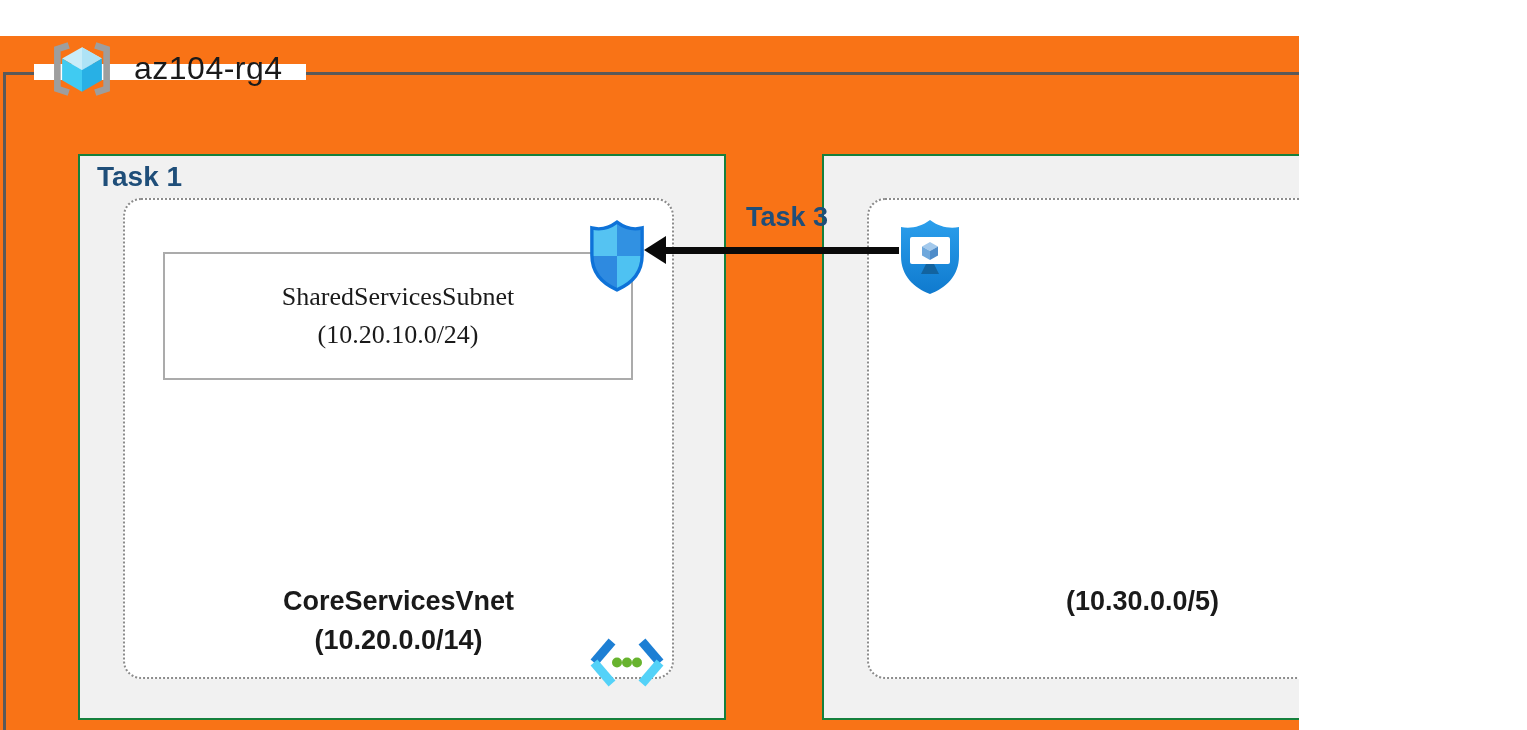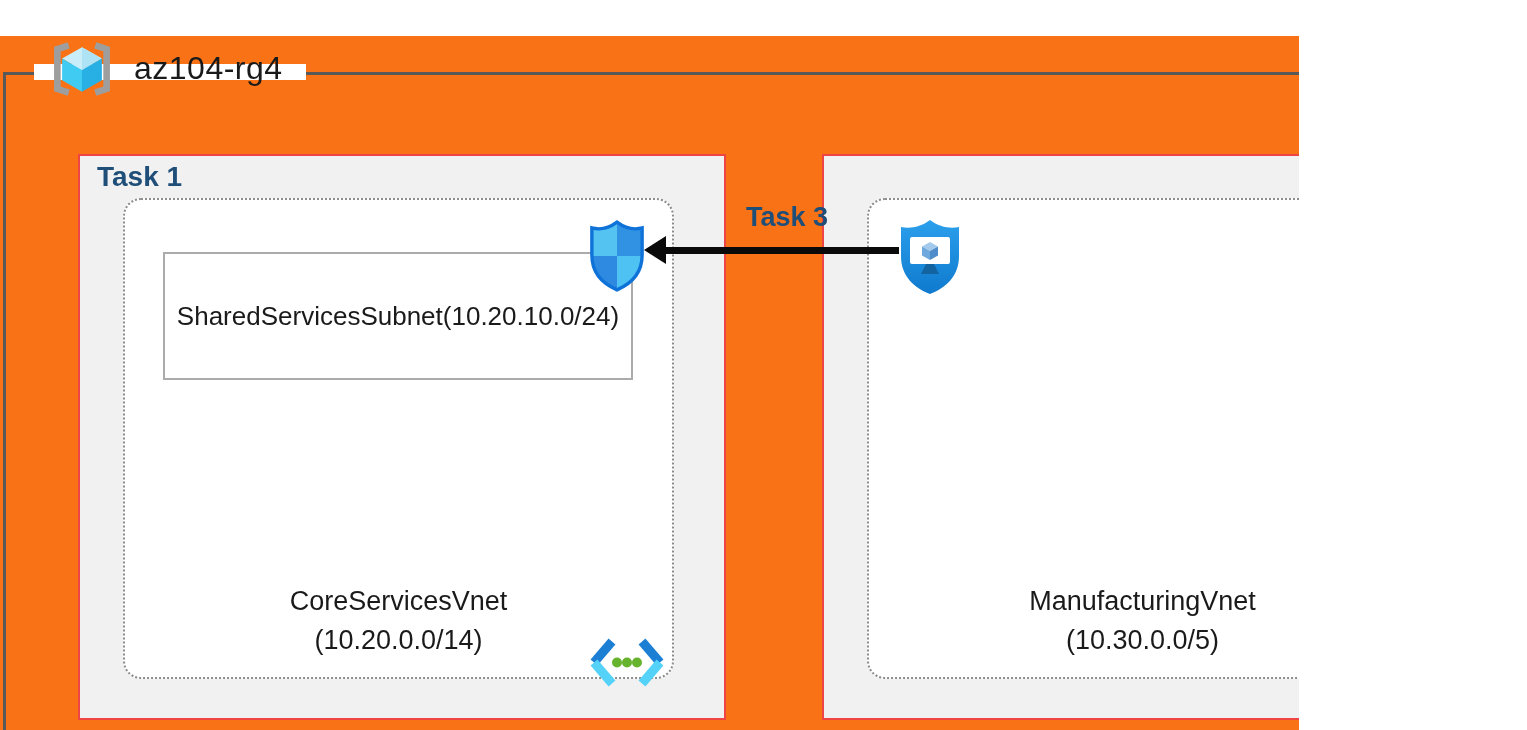--- a/index.html
+++ b/index.html
@@ -23,50 +23,52 @@
     width: 272px; height: 16px; background: #ffffff;
   }
   .rg-icon { position: absolute; left: 46px; top: 4px; width: 72px; height: 58px; }
   .rg-title {
     position: absolute; left: 134px; top: 14px;
     font-size: 32px; color: #1a1a1a; letter-spacing: 0.5px;
   }
   
   .task-box {
     position: absolute; top: 118px; width: 648px; height: 566px;
-    background: #f1f1f1; border: 2px solid #ef4444; box-sizing: border-box;
+    background: #f1f1f1; border: 2px solid #15803d; box-sizing: border-box;
   }
   .task1 { left: 78px; }
   .task2 { left: 822px; }
   .task-label {
     position: absolute; top: 5px;
     font-size: 28px; font-weight: bold; color: #1f4e79;
   }
   .task-label.left { left: 17px; }
   .task-label.right { right: 22px; }
   
   .vnet-dashed {
     position: absolute; left: 43px; top: 42px;
     width: 551px; height: 481px;
     background: #ffffff;
     border: 2px dotted #8c8c8c; border-radius: 18px;
     box-sizing: border-box;
   }
   .subnet-card {
     position: absolute; left: 38px; width: 470px;
     background: #ffffff; border: 2px solid #ababab; box-sizing: border-box;
-    display: flex; flex-direction: row; align-items: center; justify-content: center;
+    display: flex; flex-direction: column; align-items: center; justify-content: center;
     text-align: center;
+    font-family: Liberation Serif, serif;
   }
   .subnet-card.first { top: 52px; height: 128px; }
   .subnet-card.second { top: 207px; height: 124px; }
   .subnet-line { font-size: 26px; line-height: 38px; color: #1a1a1a; }
   .vnet-caption {
     position: absolute; left: 0; right: 0; top: 382px;
     text-align: center;
+    font-weight: bold;
   }
   .vnet-line { font-size: 27px; line-height: 39px; color: #1a1a1a; }
   .vnet-icon {
     position: absolute; right: 5px; bottom: -15px;
     width: 80px; height: 57px;
   }
   
   .task3-label {
     position: absolute; left: 708px; top: 166px; width: 120px;
     text-align: right; font-size: 27px; font-weight: bold; color: #1f4e79;
@@ -124,21 +126,20 @@
         <circle cx="40" cy="27" r="5" fill="#67b32e"></circle>
         <circle cx="50" cy="27" r="5" fill="#67b32e"></circle>
       </svg>
     </div>
   </div>
 
   <div class="task-box task2">
     <div class="task-label right">Task 2</div>
     <div class="vnet-dashed">
       <div class="vnet-caption">
-        <div class="vnet-line">ManufacturingVnet</div>
         <div class="vnet-line">(10.30.0.0/5)</div>
       </div>
       <svg class="vnet-icon" viewBox="0 0 80 56">
         <line x1="25" y1="6" x2="7" y2="27" stroke="#1d7fd4" stroke-width="9"></line>
         <line x1="7" y1="27" x2="25" y2="48" stroke="#54d2f8" stroke-width="9"></line>
         <line x1="55" y1="6" x2="73" y2="27" stroke="#1d7fd4" stroke-width="9"></line>
         <line x1="73" y1="27" x2="55" y2="48" stroke="#54d2f8" stroke-width="9"></line>
         <circle cx="30" cy="27" r="5" fill="#67b32e"></circle>
         <circle cx="40" cy="27" r="5" fill="#67b32e"></circle>
         <circle cx="50" cy="27" r="5" fill="#67b32e"></circle>

